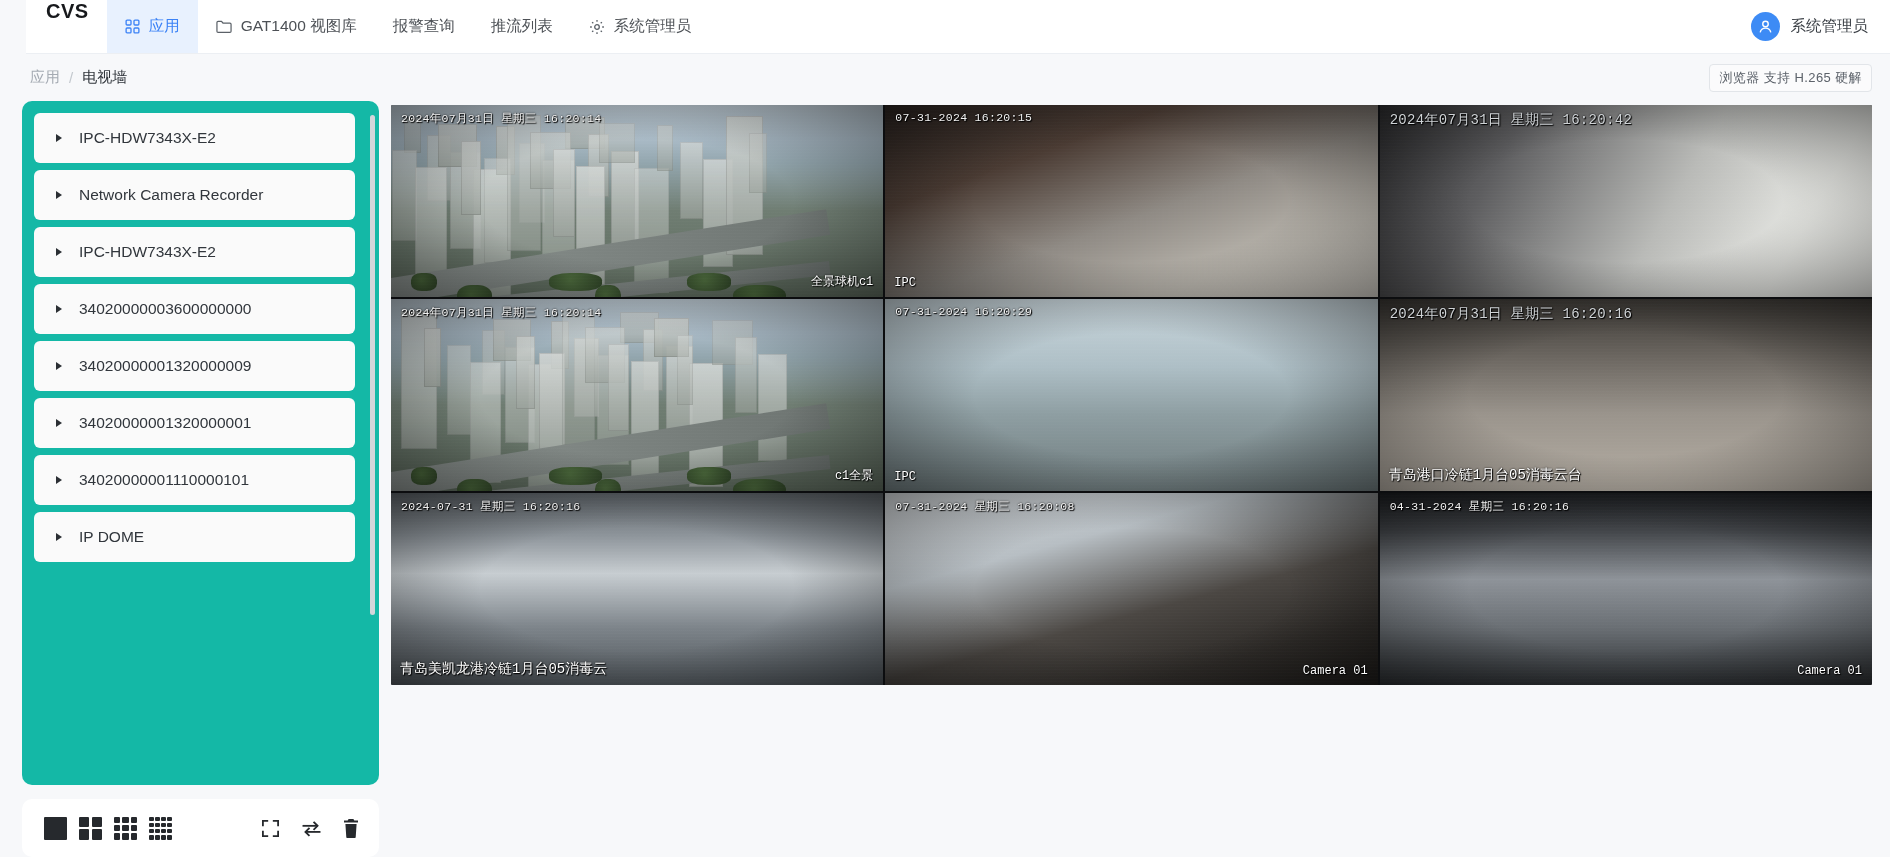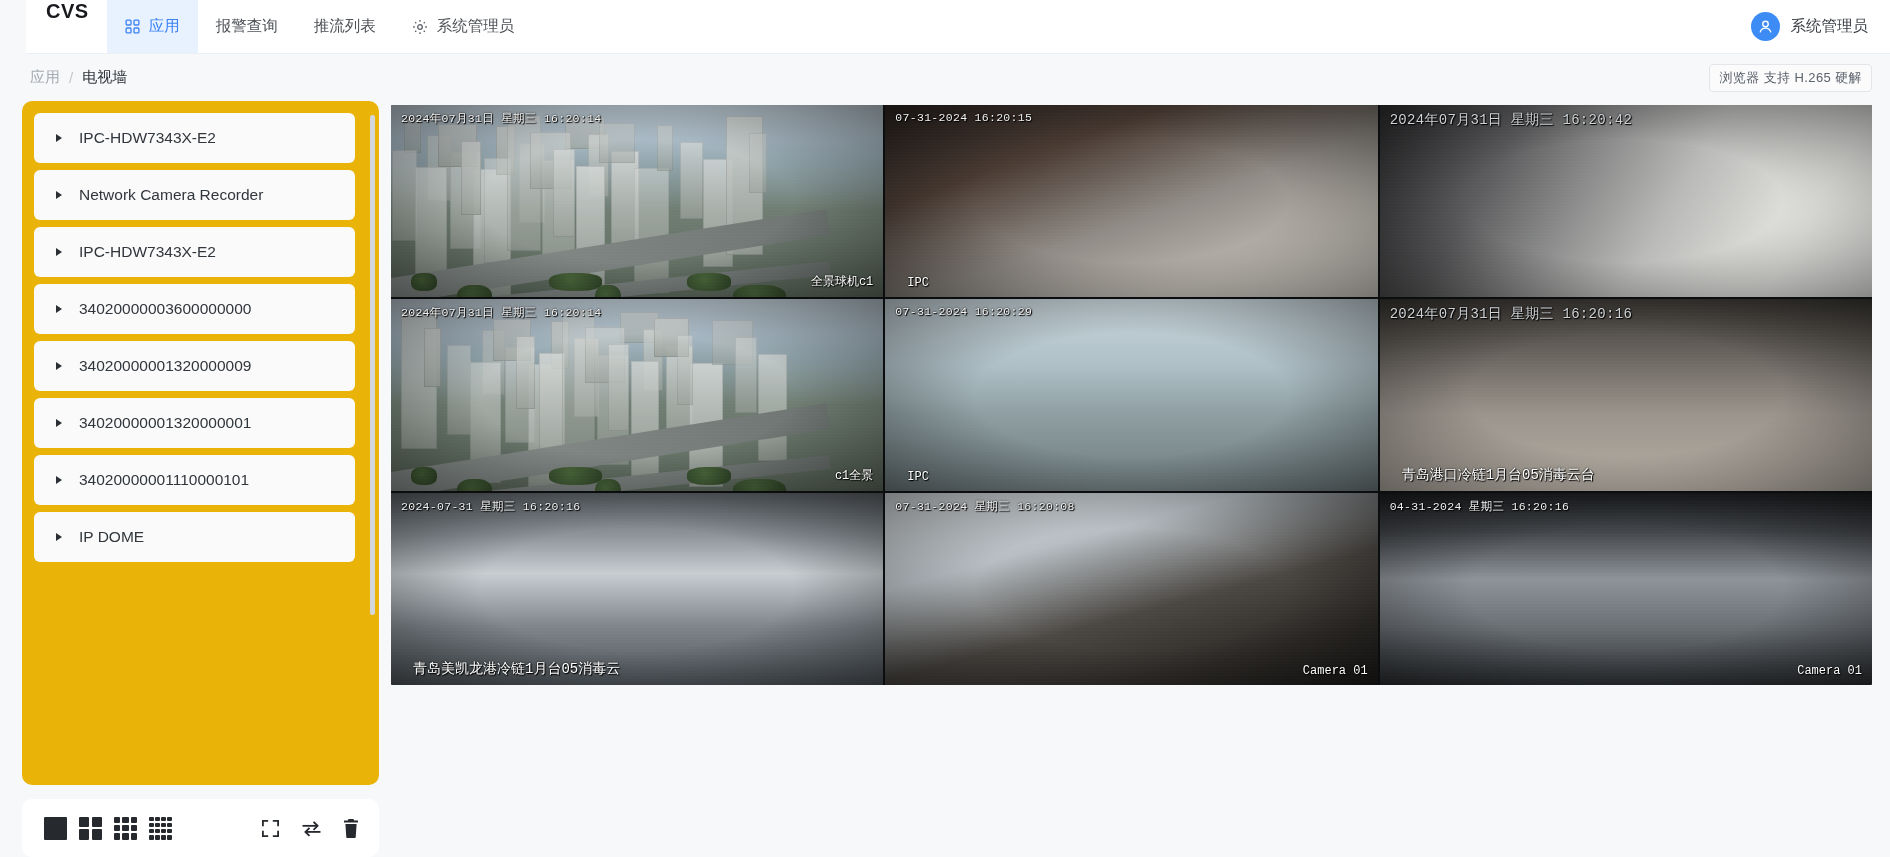--- a/index.html
+++ b/index.html
@@ -65,21 +65,21 @@
     padding: 0 18px 0 22px;
     height: 756px;
   }
 
   
   .sidebar-wrap {
     width: 357px; flex: 0 0 357px;
     display: flex; flex-direction: column; gap: 14px;
   }
   .tree-card {
-    background: #eab308; border-radius: 10px;
+    background: #14b8a6; border-radius: 10px;
     flex: 1 1 auto; position: relative; overflow: hidden;
     padding: 12px 12px 0 12px;
   }
   .tree-scroll {
     height: 100%; overflow: hidden; padding-right: 12px;
   }
   .tree-item {
     background: #fafafa; border-radius: 6px;
     height: 50px; margin-bottom: 7px;
     display: flex; align-items: center;
@@ -144,21 +144,21 @@
     letter-spacing: .3px; white-space: nowrap;
   }
   .osd-time.dim { color: #cfd3d6; font-size: 14px; }
   .osd-name {
     position: absolute; right: 10px; bottom: 7px;
     font-family: "Liberation Mono", "DejaVu Sans Mono", monospace;
     font-size: 12px; color: #fff;
     text-shadow: 0 0 2px #000, 1px 1px 1px #000;
     white-space: nowrap;
   }
-  .osd-name.left { left: 22px; right: auto; }
+  .osd-name.left { left: 9px; right: auto; }
   .osd-name.small { font-size: 14px; }
 
   
   .sky-city {
     background:
       linear-gradient(180deg,#b9c6cf 0%, #a9bac6 18%, #93a6ae 30%, #6f7d72 55%, #5d6a5d 100%);
   }
   .sc-blocks { position:absolute; inset:0; }
   .bld {
     position:absolute; background: linear-gradient(180deg,#d4d8d6,#9ba29c);
@@ -209,20 +209,28 @@
         <svg width="15" height="15" viewBox="0 0 16 16" fill="none" stroke="#3b82f6" stroke-width="1.4">
           <rect x="1.2" y="1.2" width="5.2" height="5.2" rx="1"></rect>
           <rect x="9.6" y="1.2" width="5.2" height="5.2" rx="1"></rect>
           <rect x="1.2" y="9.6" width="5.2" height="5.2" rx="1"></rect>
           <rect x="9.6" y="9.6" width="5.2" height="5.2" rx="1"></rect>
         </svg>
       </span>
       <span>应用</span>
     </div>
 
+    <div class="nav-item">
+      <span class="ic">
+        <svg width="16" height="15" viewBox="0 0 17 15" fill="none" stroke="#5b6views">
+          <path d="M1 3.2a1.2 1.2 0 0 1 1.2-1.2h3.6l1.6 1.8h7.4a1.2 1.2 0 0 1 1.2 1.2v7.6a1.2 1.2 0 0 1-1.2 1.2H2.2A1.2 1.2 0 0 1 1 12.6z" stroke="#5b6168" stroke-width="1.3" fill="none"></path>
+        </svg>
+      </span>
+      <span>GAT1400 视图库</span>
+    </div>
 
     <div class="nav-item">
       <span>报警查询</span>
     </div>
 
     <div class="nav-item">
       <span>推流列表</span>
     </div>
 
     <div class="nav-item">

